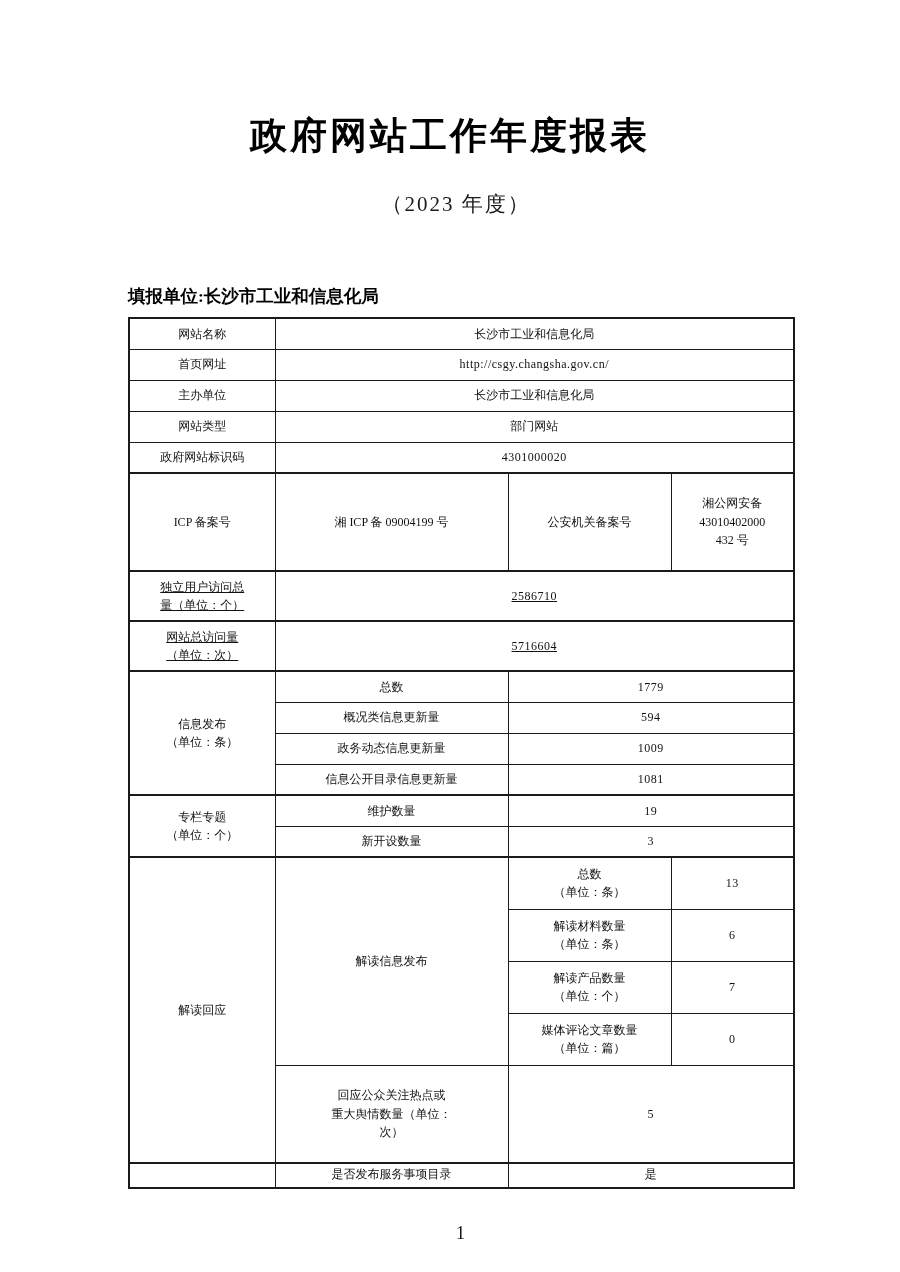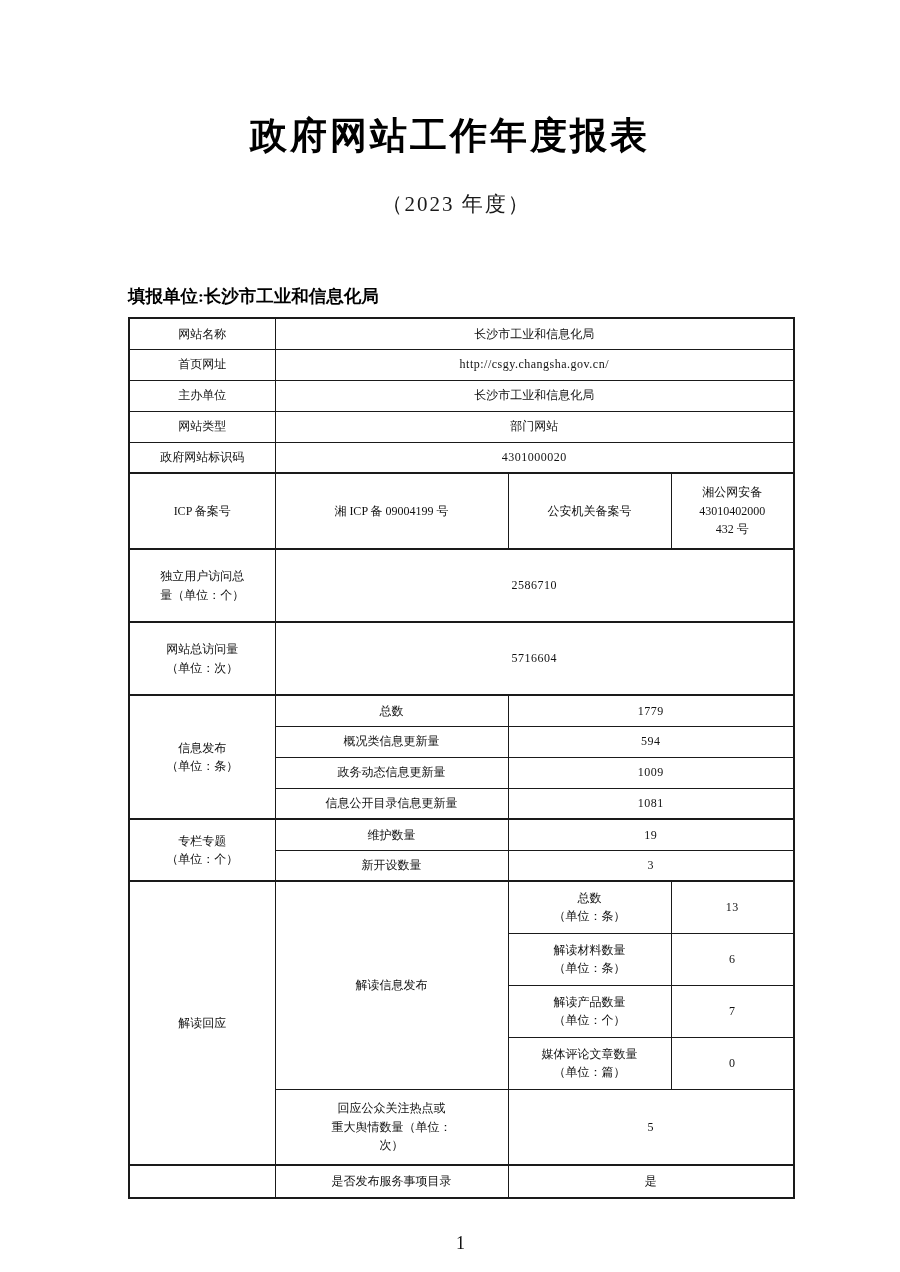--- a/index.html
+++ b/index.html
@@ -59,24 +59,24 @@
     text-align: center;
     vertical-align: middle;
     font-size: 12px;
     line-height: 1.55;
     padding: 2px 5px;
     overflow: hidden;
     color: #121212;
   }
   tr.tk td { border-top-width: 2px; margin-top: 48px; }
   tr.h31 { height: 31px; }
-  tr.h33 { height: 33px; }
+  tr.h33 { height: 25px; font-family: Liberation Mono, monospace; }
   tr.h52 { height: 52px; }
-  tr.h57 { height: 73px; }
-  tr.h80 { height: 76px; }
+  tr.h57 { height: 50px; text-decoration: underline; }
+  tr.h80 { height: 98px; }
   .preline { white-space: pre-line; }
   .num { font-size: 17px; letter-spacing: 0.5px; }
   .page-num {
     margin-top: 34px;
     text-align: center;
     font-size: 18px;
     color: #121212;
   }
 </style>
 </head>

